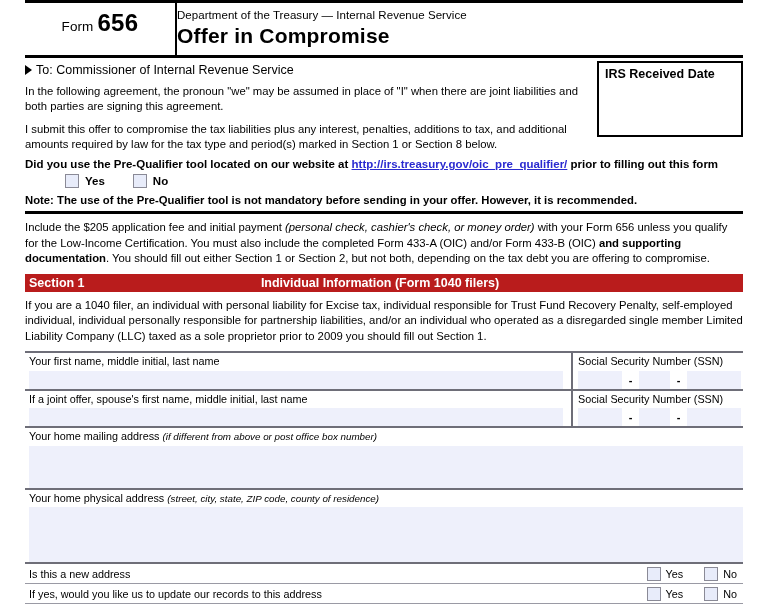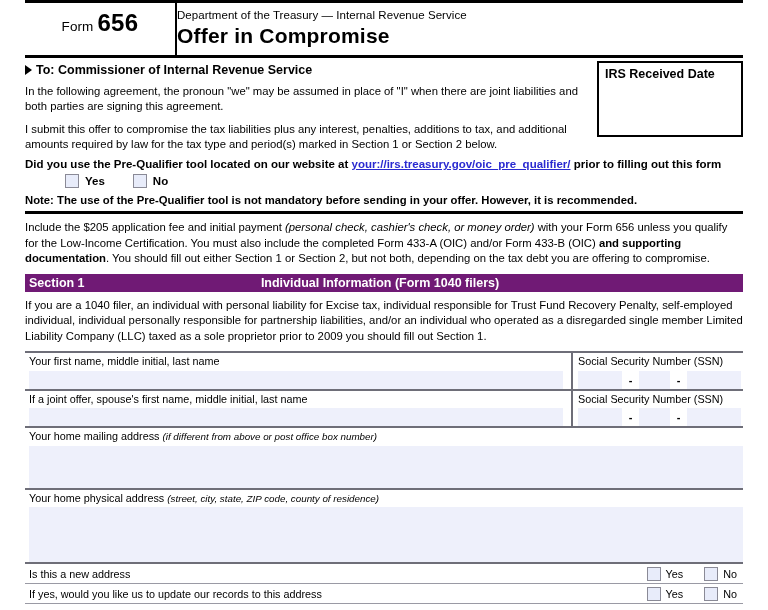--- a/index.html
+++ b/index.html
@@ -83,21 +83,21 @@
     display: flex;
     align-items: flex-start;
   }
   .to-left {
     flex: 1 1 auto;
     padding-right: 10px;
     padding-top: 5px;
   }
   .to-head {
     font-size: 12.5px;
-    font-weight: bold;
+    font-weight: normal;
     display: flex;
     align-items: center;
     gap: 4px;
   }
   .tri {
     display: inline-block;
     width: 0; height: 0;
     border-left: 7px solid #000;
     border-top: 5px solid transparent;
     border-bottom: 5px solid transparent;
@@ -164,21 +164,21 @@
     font-size: 11.3px;
     line-height: 1.38;
     margin-top: 6px;
     margin-bottom: 7px;
   }
   .ital { font-style: italic; }
   .bold { font-weight: bold; }
 
   
   .secbar {
-    background: #701a75;
+    background: #b91c1c;
     color: #fff;
     height: 18px;
     display: flex;
     align-items: center;
     position: relative;
     font-size: 12.5px;
     font-weight: bold;
     padding-left: 4px;
     box-sizing: border-box;
   }
@@ -307,29 +307,29 @@
 
   <div class="rule-thick"></div>
 
   <div class="to-block">
     <div class="to-left">
       <div class="to-head">
         <span class="tri"></span>
         <span>To: Commissioner of Internal Revenue Service</span>
       </div>
       <div class="para">In the following agreement, the pronoun "we" may be assumed in place of "I" when there are joint liabilities and both parties are signing this agreement.</div>
-      <div class="para">I submit this offer to compromise the tax liabilities plus any interest, penalties, additions to tax, and additional amounts required by law for the tax type and period(s) marked in Section 1 or Section 2 below.</div>
+      <div class="para">I submit this offer to compromise the tax liabilities plus any interest, penalties, additions to tax, and additional amounts required by law for the tax type and period(s) marked in Section 1 or Section 8 below.</div>
     </div>
     <div class="irs-box">
       <div class="irs-box-label">IRS Received Date</div>
     </div>
   </div>
 
   <div class="prequal">
-    <span>Did you use the Pre-Qualifier tool located on our website at </span><span class="link">your://irs.treasury.gov/oic_pre_qualifier/</span><span> prior to filling out this form</span>
+    <span>Did you use the Pre-Qualifier tool located on our website at </span><span class="link">http://irs.treasury.gov/oic_pre_qualifier/</span><span> prior to filling out this form</span>
   </div>
   <div class="cbrow">
     <span class="cbox"></span>
     <span class="cblabel">Yes</span>
     <span class="cbox"></span>
     <span class="cblabel last">No</span>
   </div>
   <div class="note">Note: The use of the Pre-Qualifier tool is not mandatory before sending in your offer. However, it is recommended.</div>
 
   <div class="rule-thick"></div>

